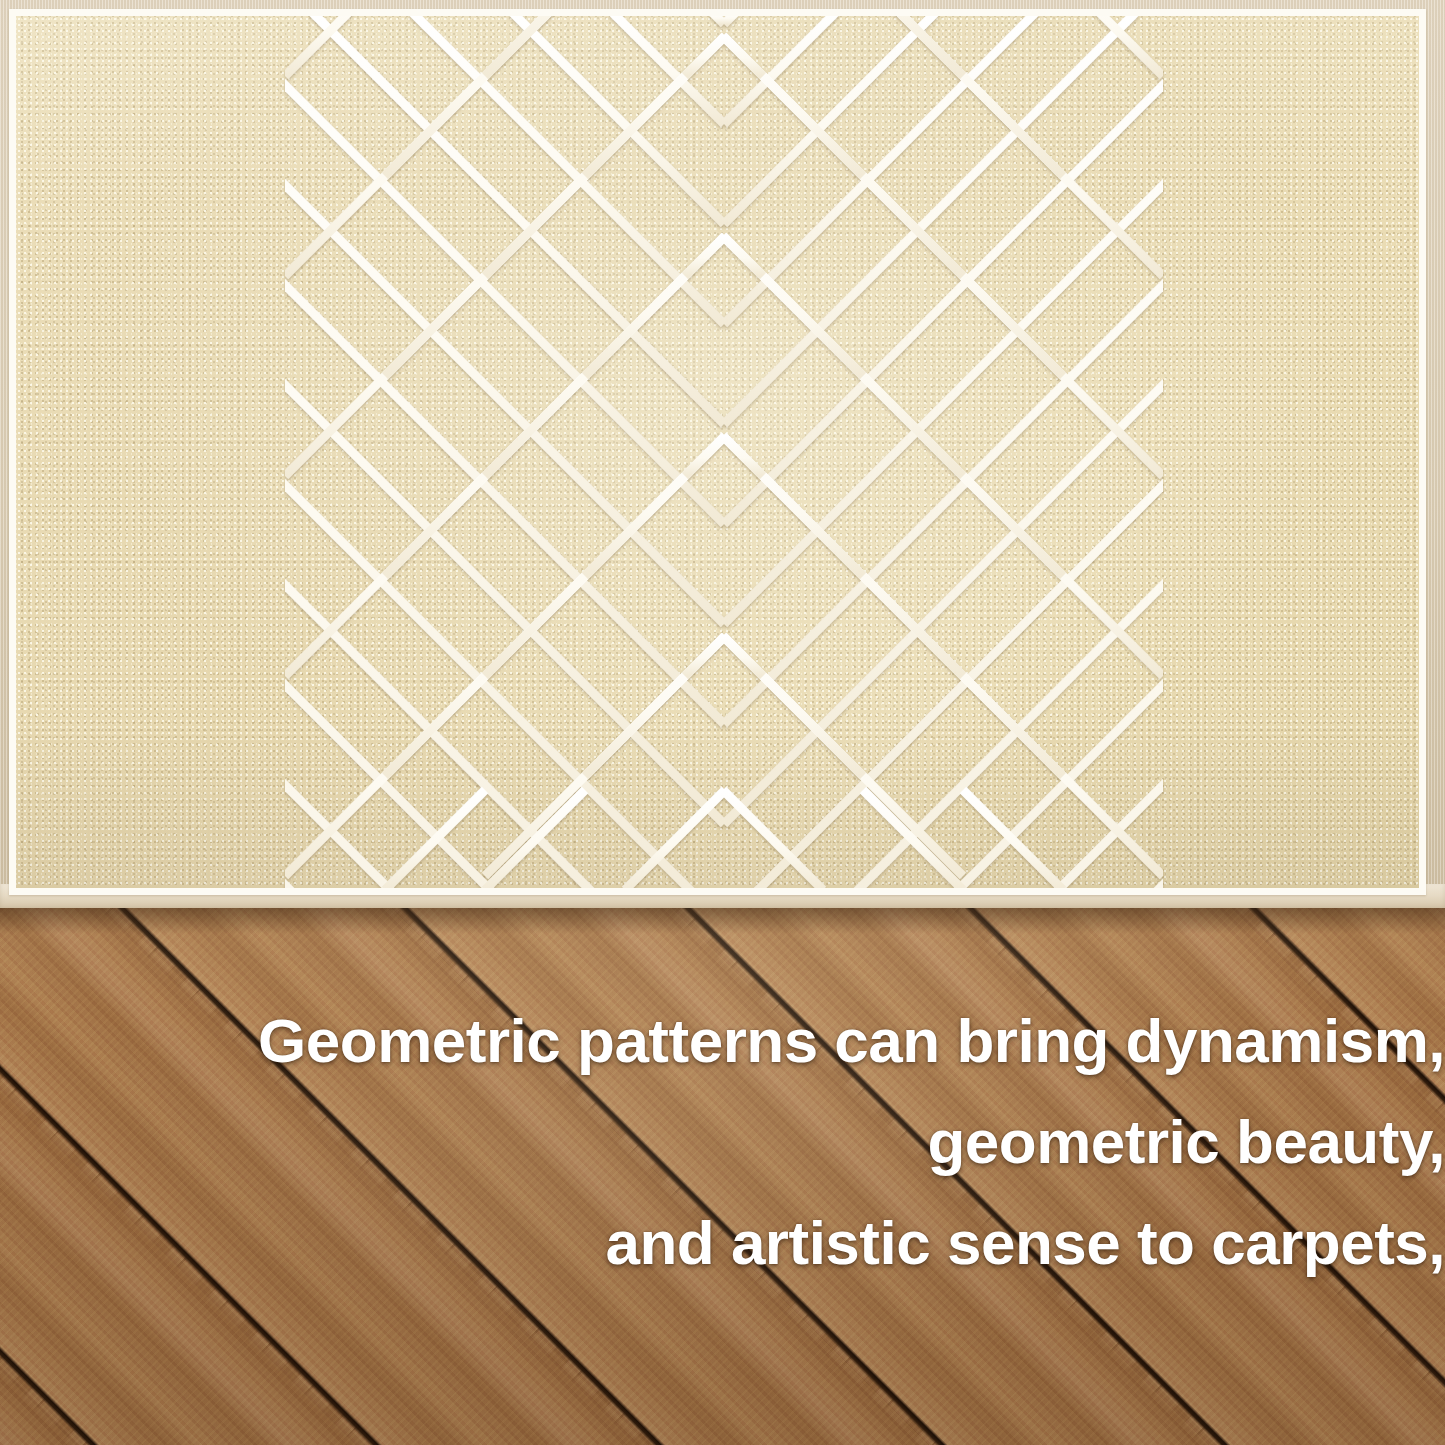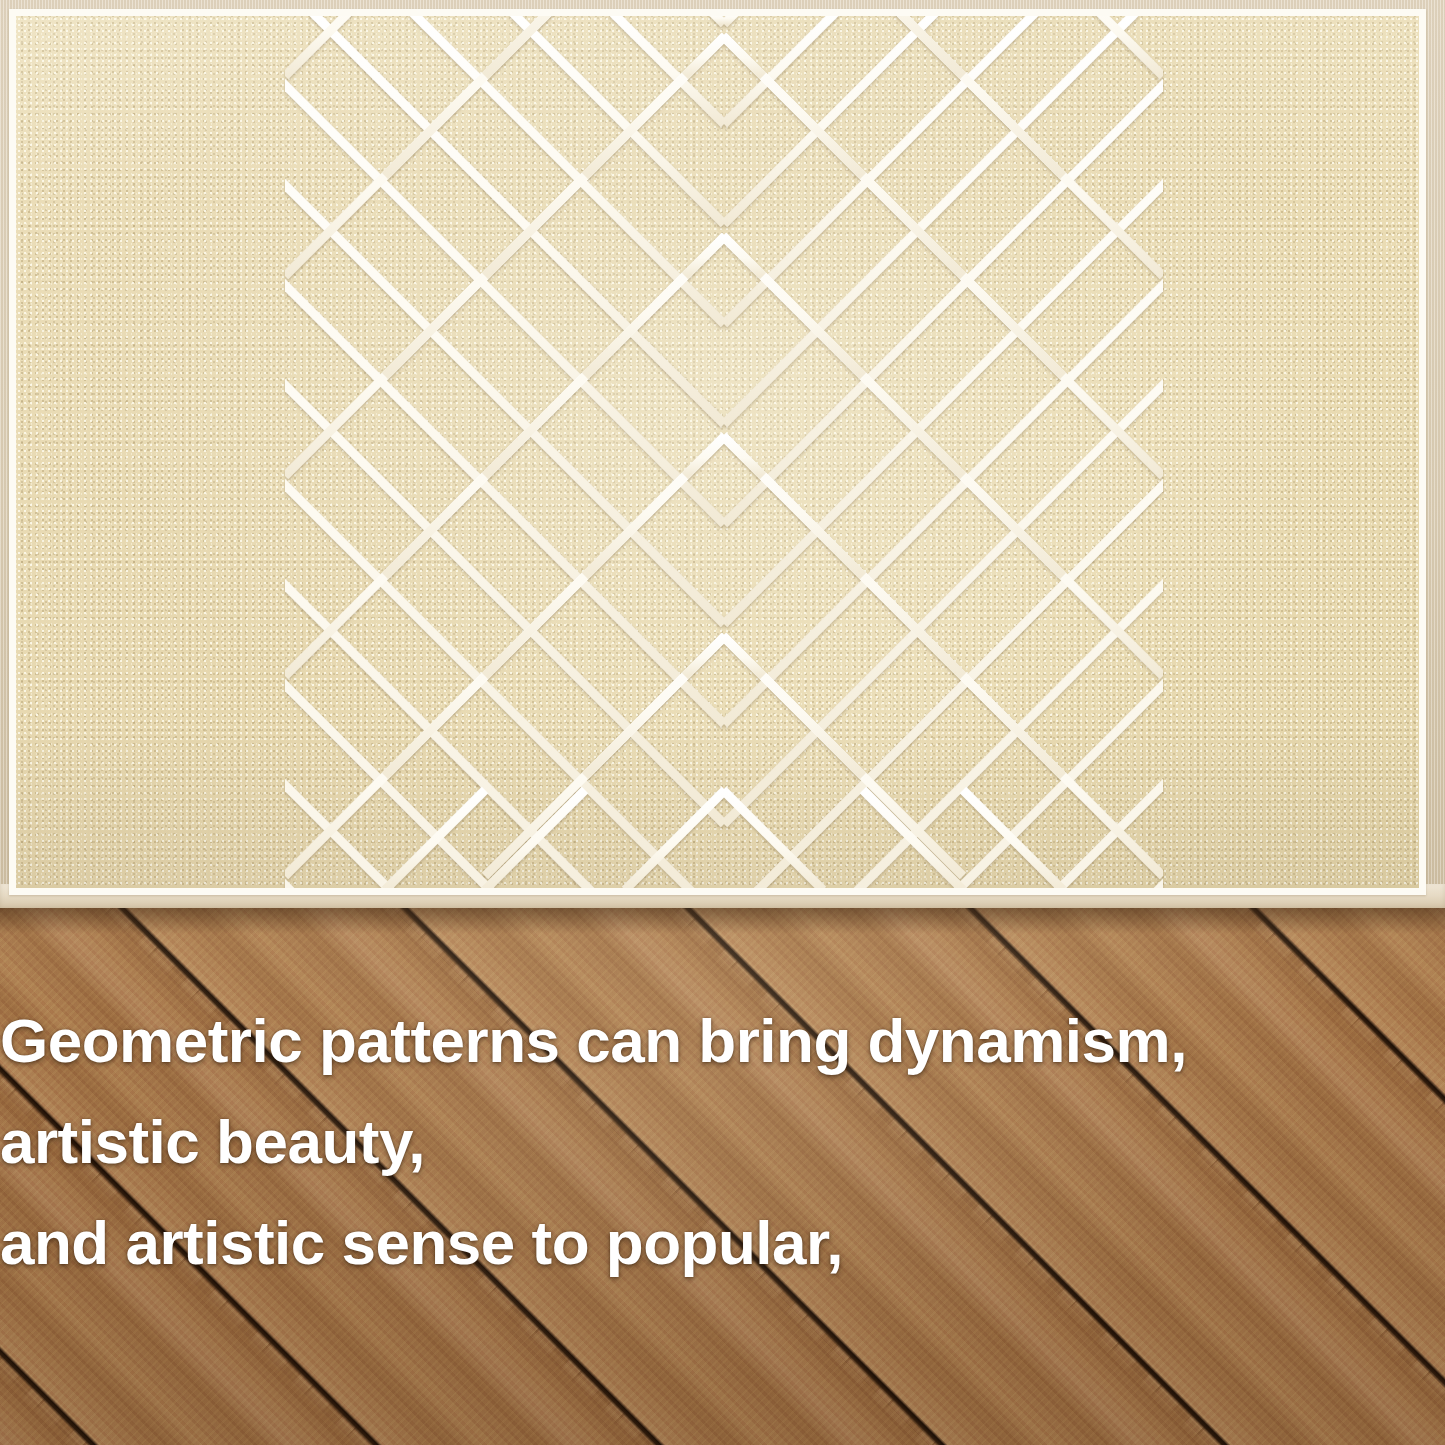--- a/index.html
+++ b/index.html
@@ -137,21 +137,21 @@
     background: linear-gradient(180deg, rgba(50,28,10,.45) 0%, rgba(50,28,10,0) 100%);
     pointer-events:none;
   }
 
   
   .caption {
     position: absolute;
     left: 0;
     top: 990px;
     width: 1445px;
-    text-align: left;
+    text-align: right;
     color: #ffffff;
     font-family: "Liberation Sans Narrow", "Liberation Sans", sans-serif;
     font-weight: bold;
     font-size: 62px;
     line-height: 101px;
     letter-spacing: -0.5px;
     text-shadow:
       0 2px 5px rgba(40,22,8,.55),
       0 0 2px rgba(60,35,15,.45);
     pointer-events:none;
@@ -316,17 +316,17 @@
 
   <div class="floor-panel">
     <div class="floor-weave"></div>
     <div class="floor-grain"></div>
     <div class="floor-vignette"></div>
     <div class="rug-shadow"></div>
   </div>
 
   <div class="caption">
     <span class="line l1">Geometric patterns can bring dynamism,</span>
-    <span class="line">artistic beauty,</span>
-    <span class="line">and artistic sense to popular,</span>
+    <span class="line">geometric beauty,</span>
+    <span class="line">and artistic sense to carpets,</span>
   </div>
 
 </div>
 
 </body></html>

